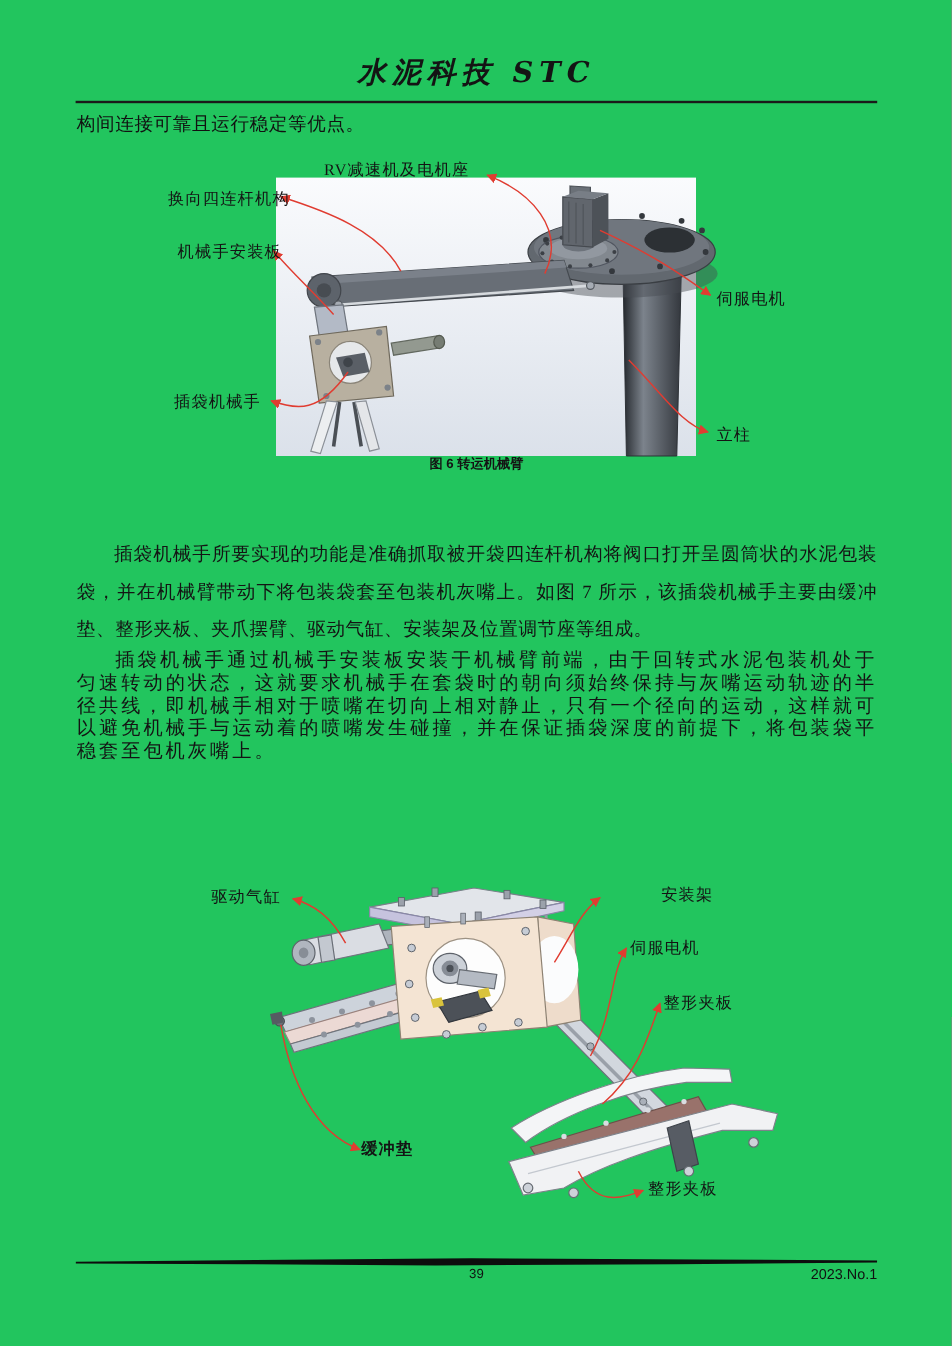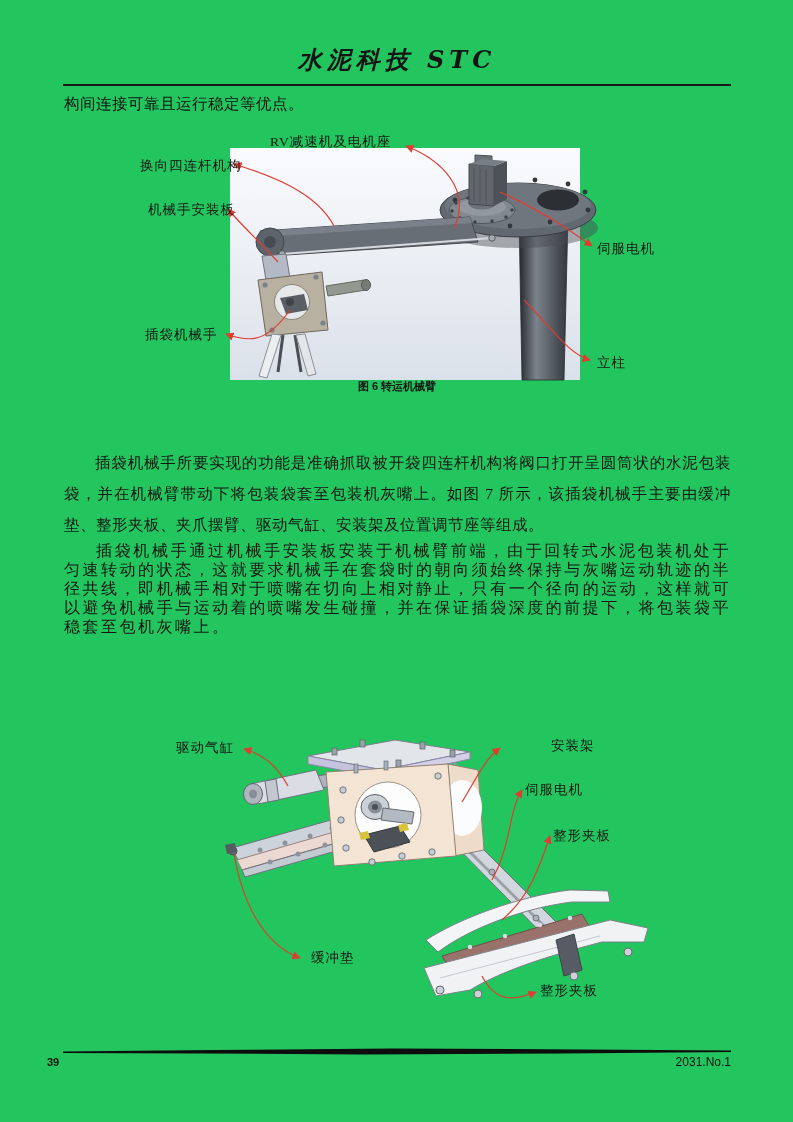--- a/index.html
+++ b/index.html
@@ -32,22 +32,22 @@
   
   .section-heading{
     top:401px;left:64px;width:667px;
     font-family:"Liberation Sans","DejaVu Sans",sans-serif;
     font-weight:bold;font-size:19px;color:#111;
   }
   .para{left:64px;width:667px;text-align:justify;text-indent:2em;color:#141414;}
   .para1{top:431px;font-size:15.5px;line-height:31px;letter-spacing:.5px;}
   .para2{top:525px;font-size:16px;line-height:19px;letter-spacing:2.5px;}
   
-  .footer-page{top:1056px;left:47px;width:668px;text-align:left;
-    font-family:"Liberation Sans","DejaVu Sans",sans-serif;font-size:11px;color:#111;font-weight:bold;}
+  .footer-page{top:1056px;left:63px;width:668px;text-align:center;
+    font-family:"Liberation Sans","DejaVu Sans",sans-serif;font-size:11px;color:#111;}
   .footer-issue{top:1055px;left:63px;width:668px;text-align:right;
     font-family:"Liberation Sans","DejaVu Sans",sans-serif;font-size:12px;color:#111;}
 </style>
 </head>
 <body>
 
 <div class="page">
 
   <div class="abs journal-title">水泥科技 STC</div>
   <div class="abs header-rule"></div>
@@ -301,24 +301,24 @@
         <path d="M362,192 C392,166 400,136 410,108" marker-end="url(#arr7)"></path>
         <path d="M94,126 C102,172 122,216 160,230" marker-end="url(#arr7)"></path>
         <path d="M342,248 C356,276 376,272 396,264" marker-end="url(#arr7)"></path>
       </g>
     </svg>
 
     <span class="fig-label" style="top:11px;left:36px;">驱动气缸</span>
     <span class="fig-label" style="top:9px;left:365px;margin-left:46px;">安装架</span>
     <span class="fig-label" style="top:53px;left:385px;">伺服电机</span>
     <span class="fig-label" style="top:99px;left:413px;">整形夹板</span>
-    <span class="fig-label" style="top:221px;left:171px;">缓冲垫</span>
+    <span class="fig-label" style="top:221px;left:161px;font-weight:bold;">缓冲垫</span>
     <span class="fig-label" style="top:254px;left:400px;">整形夹板</span>
   </div>
 
 
   <svg class="abs" style="top:1048px;left:63px;" width="668" height="8">
     <polygon points="0,3.5 150,2 330,0.5 520,1.5 668,2.5 668,4 500,5.5 300,6.5 140,5.5 0,5" fill="#0d0d0d"></polygon>
   </svg>
   <div class="abs footer-page">39</div>
-  <div class="abs footer-issue">2031.No.1</div>
+  <div class="abs footer-issue">2023.No.1</div>
 
 </div>
 
 </body></html>

